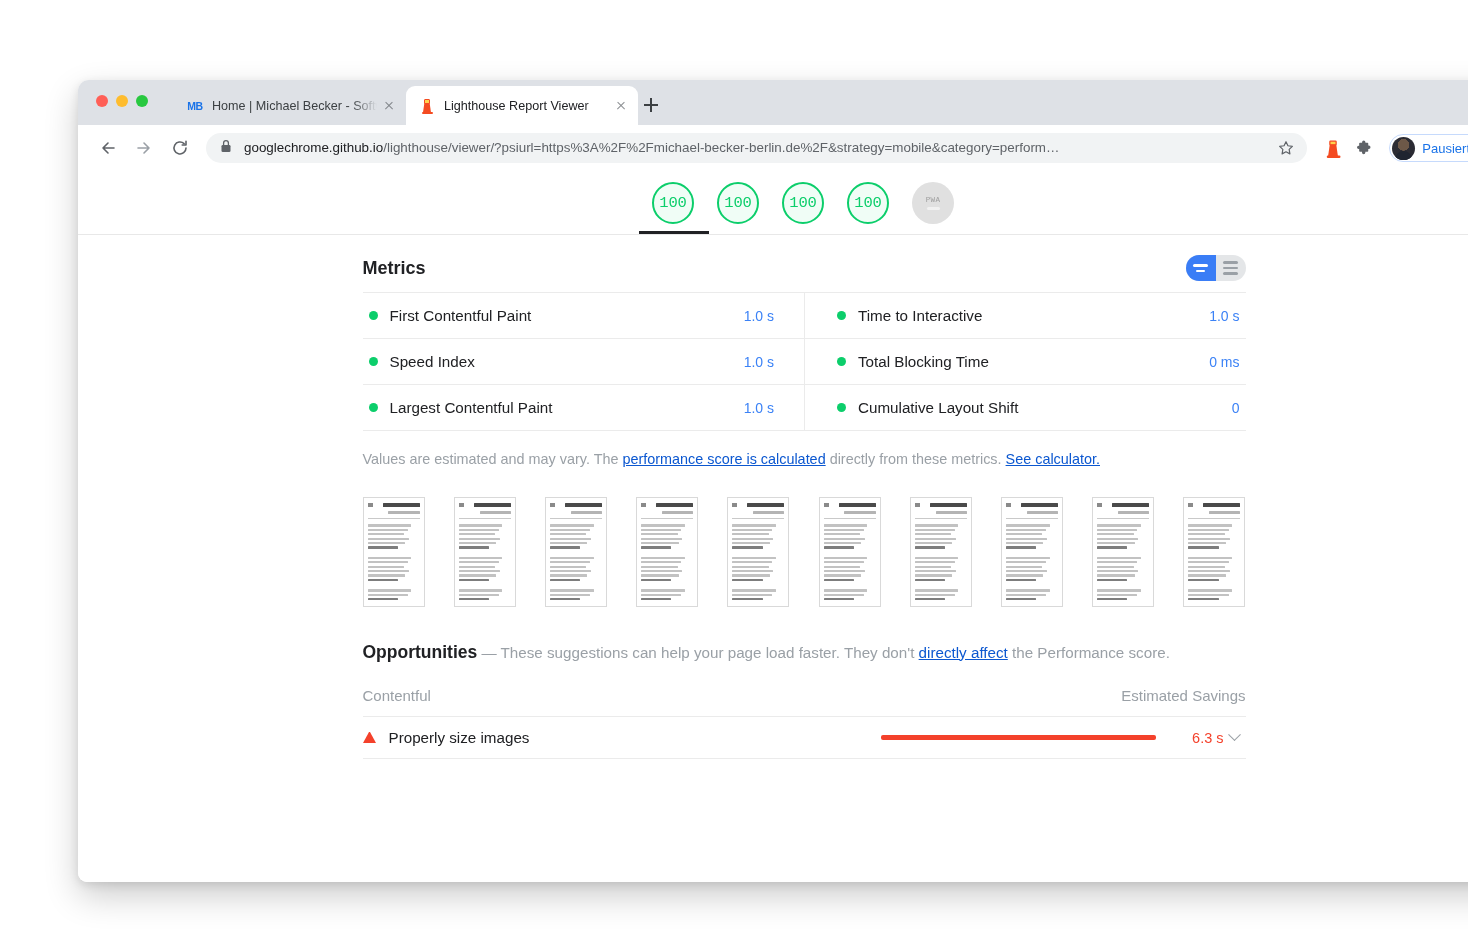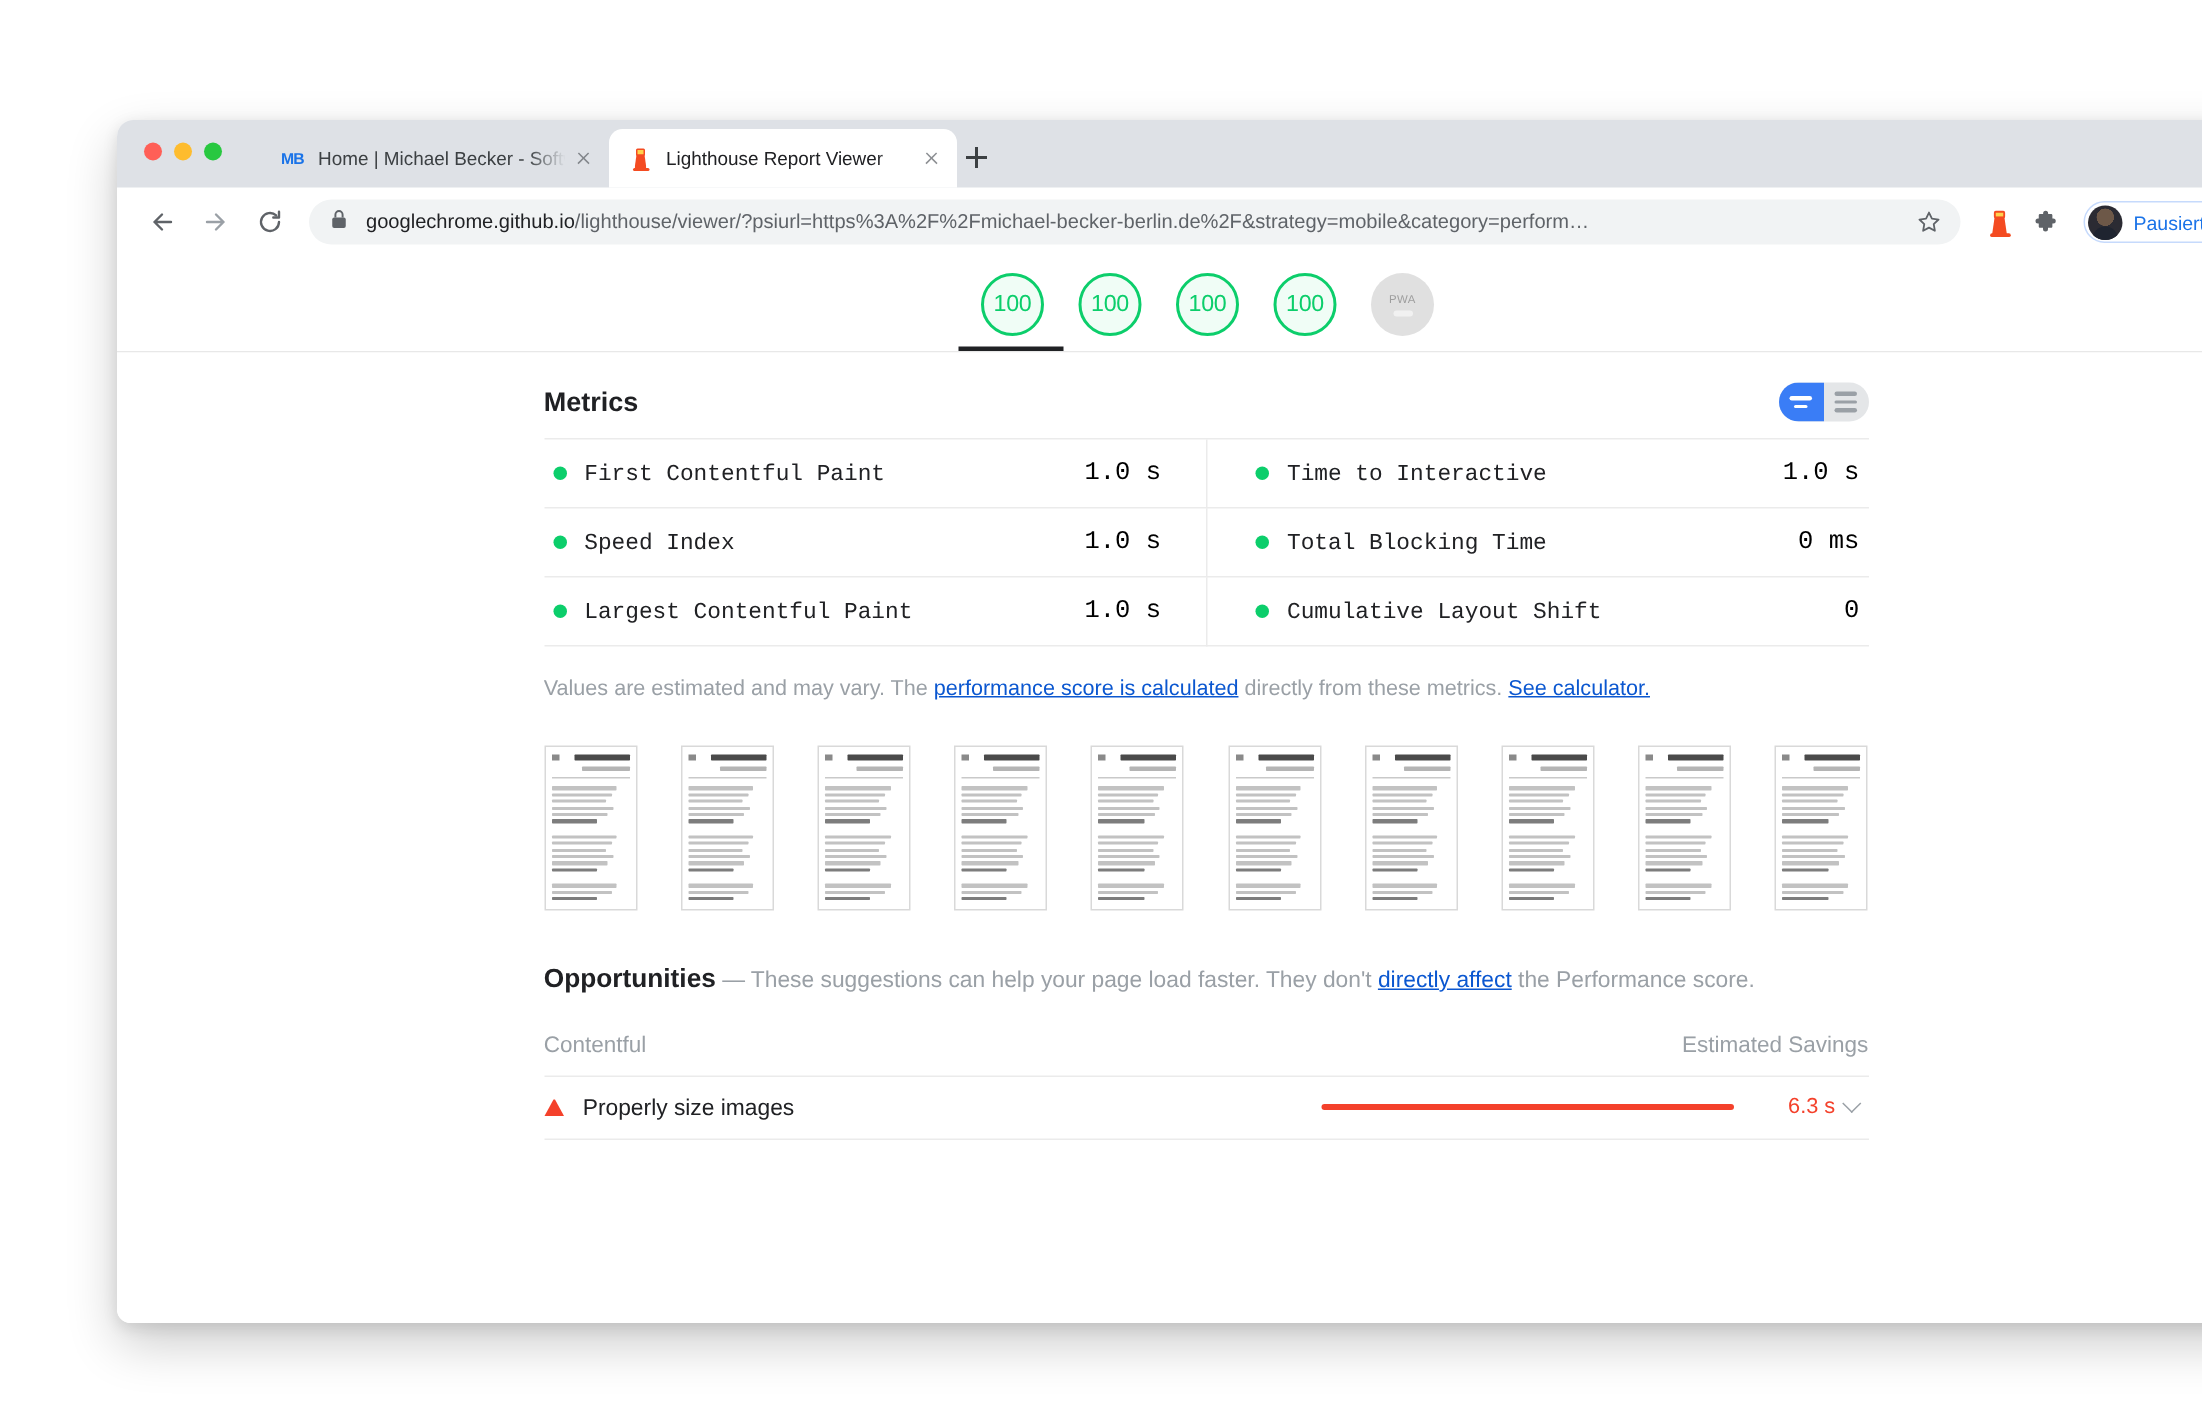--- a/index.html
+++ b/index.html
@@ -148,21 +148,21 @@
     position: relative; flex: 0 0 26px;
   }
 
   
   #gauges-bar {
     height: 63px; background: #ffffff;
     display: flex; align-items: center; justify-content: center;
     gap: 21px; position: relative;
     border-bottom: 1px solid #e8e8e8;
   }
-  .gauge-wrap { position: relative; width: 44px; display: flex; justify-content: flex-end; }
+  .gauge-wrap { position: relative; width: 44px; display: flex; justify-content: flex-start; font-family: Liberation Mono, monospace; }
   .gauge {
     width: 42px; height: 42px; border-radius: 50%;
     border: 2.6px solid #0cce6b; background: #f0fdf6;
     display: flex; align-items: center; justify-content: center;
     font-size: 15.5px; color: #0cce6b; letter-spacing: -0.2px;
   }
   .gauge-underline {
     position: absolute; bottom: -10px; left: -13px; width: 70px; height: 3px;
     background: #202124;
   }
@@ -198,35 +198,34 @@
   #metrics-toggle .seg.on { background: #3a7df6; }
   #metrics-toggle .seg.on .bar { background: #ffffff; }
   #metrics-toggle .seg .bar { height: 2.6px; border-radius: 2px; background: #9aa0a6; }
   #metrics-toggle .seg.on .b1 { width: 15px; }
   #metrics-toggle .seg.on .b2 { width: 9px; }
   #metrics-toggle .seg.off .bar { width: 15px; }
 
   #metrics-grid {
     display: grid; grid-template-columns: 1fr 1fr; column-gap: 0;
     border-top: 1px solid #ebebeb;
-    font-family: Liberation Mono, monospace;
   }
   .metric-cell {
     display: flex; align-items: center;
     height: 46px; border-bottom: 1px solid #ebebeb;
     padding: 0 6px;
   }
   .metric-cell.left { padding-right: 30px; }
   .metric-cell.right { padding-left: 32px; border-left: 1px solid #ebebeb; }
   .metric-dot {
     width: 9px; height: 9px; border-radius: 50%; background: #0cce6b;
     flex: 0 0 9px; margin-right: 12px;
   }
   .metric-name { flex: 1 1 auto; font-size: 15.2px; color: #202124; }
-  .metric-value { font-size: 17px; color: #000000; white-space: nowrap; }
+  .metric-value { font-size: 14px; color: #3b82f6; white-space: nowrap; }
 
   #estimate-note {
     font-size: 14.4px; color: #9aa0a6; padding: 18px 0 0 0; line-height: 1.45;
   }
   #estimate-note a { color: #0b57d0; }
 
   
   #filmstrip {
     display: flex; justify-content: space-between;
     padding: 27px 0 0 0;

